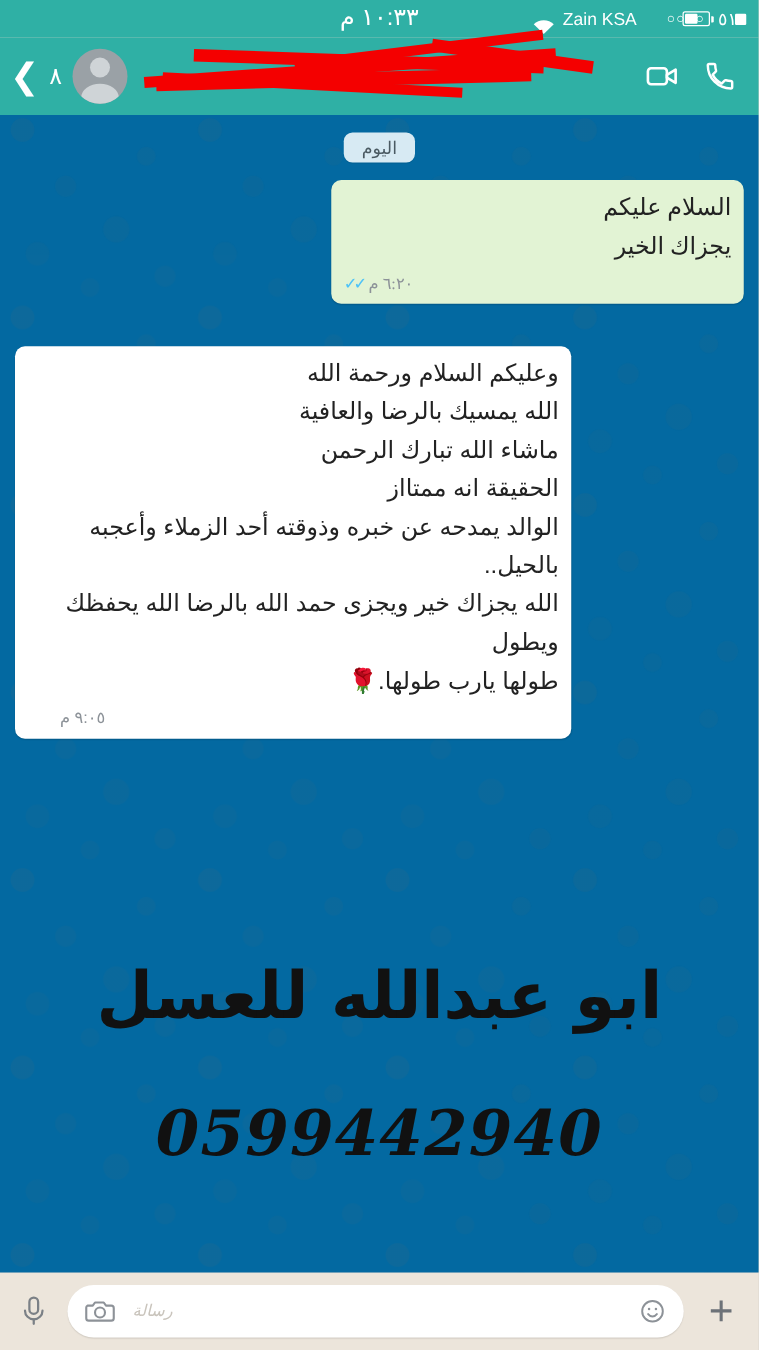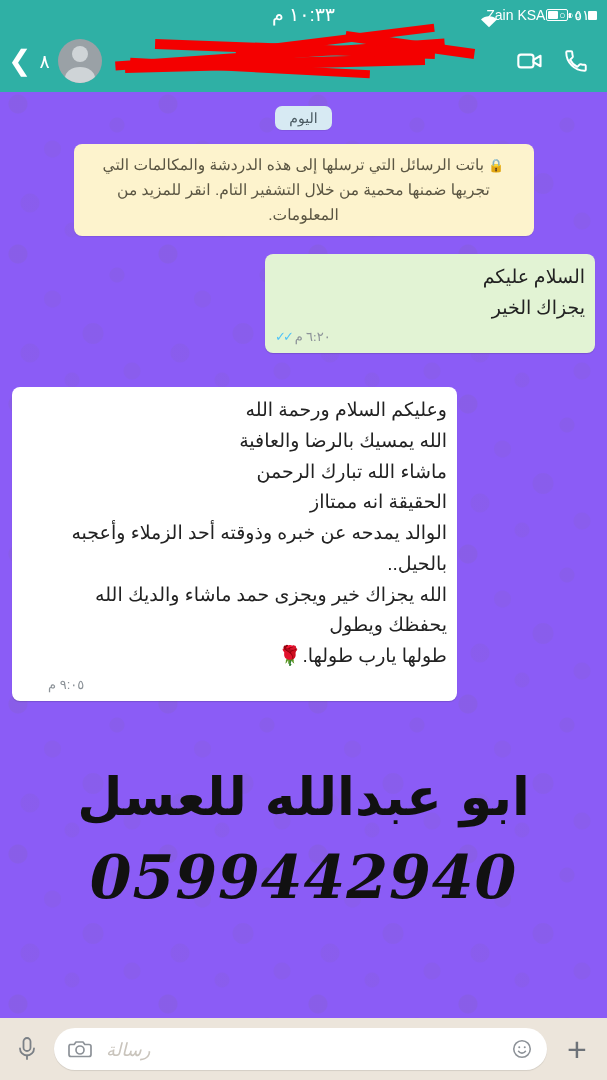--- a/index.html
+++ b/index.html
@@ -21,21 +21,21 @@
     height: 30px;
     background: #2fb0a5;
     color: #ffffff;
     display: flex; align-items: center;
     padding: 0 10px;
     font-size: 15px;
     position: relative;
     flex: 0 0 30px;
   }
   .sb-left { display: flex; align-items: center; gap: 6px; direction: ltr; }
-  .sb-right { display: flex; align-items: center; gap: 6px; margin-right: 0; margin-left: 0; direction: ltr; position: absolute; right: 10px; top: 0; height: 30px; }
+  .sb-right { display: flex; align-items: center; gap: 24px; margin-right: 0; margin-left: 0; direction: ltr; position: absolute; right: 10px; top: 0; height: 30px; }
   .sb-center { position: absolute; left: 0; right: 0; text-align: center; line-height: 30px; font-size: 19px; pointer-events: none;}
   .batt-icon {
     width: 22px; height: 12px; border: 1.6px solid #fff; border-radius: 2px;
     position: relative; display: inline-block;
   }
   .batt-icon:after {
     content: ""; position: absolute; right: -4px; top: 3px; width: 2.5px; height: 5px;
     background: #fff; border-radius: 0 1px 1px 0;
   }
   .batt-fill { position: absolute; left: 1px; top: 1px; bottom: 1px; width: 50%; background: #fff; border-radius: 1px;}
@@ -75,21 +75,21 @@
   }
   .avatar .head { position: absolute; left: 50%; top: 7px; transform: translateX(-50%); width: 16px; height: 16px; border-radius: 50%; background: #cfd4d7; }
   .avatar .body { position: absolute; left: 50%; bottom: -6px; transform: translateX(-50%); width: 30px; height: 22px; border-radius: 50% 50% 0 0; background: #cfd4d7; }
   .back-chevron { font-size: 28px; line-height: 1; }
   .unread-count { font-size: 19px; margin-left: 2px; margin-right: 2px; }
 
   
   .chat {
     flex: 1 1 auto;
     position: relative;
-    background: #8b5cf6;
+    background: #0369a1;
     overflow: hidden;
   }
   .chat-bg {
     position: absolute; inset: 0;
     opacity: .30;
     background-image:
       radial-gradient(circle at 12% 8%, rgba(120,110,95,.30) 0 9px, transparent 10px),
       radial-gradient(circle at 78% 22%, rgba(120,110,95,.22) 0 7px, transparent 8px),
       radial-gradient(circle at 35% 38%, rgba(120,110,95,.20) 0 8px, transparent 9px),
       radial-gradient(circle at 62% 61%, rgba(120,110,95,.22) 0 10px, transparent 11px),
@@ -172,25 +172,25 @@
   .wm-title {
     left: 0; right: 0; text-align: center;
     top: 640px;
     font-family: "DejaVu Sans", sans-serif;
     font-weight: bold;
     font-size: 52px;
     letter-spacing: -1px;
   }
   .wm-phone {
     left: 0; right: 0; text-align: center;
-    top: 715px;
+    top: 750px;
     font-family: "DejaVu Serif", serif;
     font-style: italic;
     font-weight: bold;
-    font-size: 60px;
+    font-size: 50px;
     letter-spacing: 1px;
   }
 
   
   .inputbar {
     flex: 0 0 62px; height: 62px;
     background: #ece5db;
     display: flex; align-items: center;
     padding: 0 10px;
     gap: 10px;
@@ -201,21 +201,21 @@
   }
   .inputfield {
     flex: 1 1 auto; height: 42px;
     background: #ffffff; border-radius: 21px;
     display: flex; align-items: center;
     padding: 0 14px; gap: 12px;
     box-shadow: 0 1px 1px rgba(0,0,0,.10);
     direction: rtl;
   }
   .inputfield .ph {
-    flex: 1 1 auto; color: #c9c4bc; font-size: 18px;
+    flex: 1 1 auto; color: #c9c4bc; font-size: 13px;
     text-align: left; direction: ltr;
     font-family: "DejaVu Serif", serif; font-style: italic;
   }
   .ic { color: #7b8086; display: flex; align-items: center; }
 </style>
 </head>
 <body>
 
 <div class="phone">
 
@@ -269,44 +269,40 @@
     <span class="unread-count" style="margin:0 8px;">٨</span>
     <span class="back-chevron">❯</span>
   </div>
 
   <div class="chat">
     <div class="chat-bg"></div>
     <div class="chat-inner">
 
       <div class="day-chip">اليوم</div>
 
-      <div class="notice">
-        <span class="lock">🔒</span>
-        <span>باتت الرسائل التي ترسلها إلى هذه الدردشة والمكالمات التي تجريها ضمنها محمية من خلال التشفير التام. انقر للمزيد من المعلومات.</span>
-      </div>
 
       <div class="row-out">
         <div class="bubble out">
           <div class="txt">السلام عليكم</div>
           <div class="txt">يجزاك الخير</div>
           <div class="meta out">
             <span class="ticks">✓✓</span>
             <span>٦:٢٠ م</span>
           </div>
         </div>
       </div>
 
       <div class="row-in">
         <div class="bubble in">
           <div class="txt">وعليكم السلام ورحمة الله</div>
           <div class="txt">الله يمسيك بالرضا والعافية</div>
           <div class="txt">ماشاء الله تبارك الرحمن</div>
           <div class="txt">الحقيقة انه ممتااز</div>
           <div class="txt">الوالد يمدحه عن خبره وذوقته أحد الزملاء وأعجبه بالحيل..</div>
-          <div class="txt">الله يجزاك خير ويجزى حمد ماشاء والديك الله يحفظك ويطول</div>
+          <div class="txt">الله يجزاك خير ويجزى حمد الله بالرضا الله يحفظك ويطول</div>
           <div class="txt">طولها يارب طولها.🌹</div>
           <div class="meta in">
             <span>٩:٠٥ م</span>
           </div>
         </div>
       </div>
 
       <div class="wm wm-title">ابو عبدالله للعسل</div>
       <div class="wm wm-phone">0599442940</div>
 

